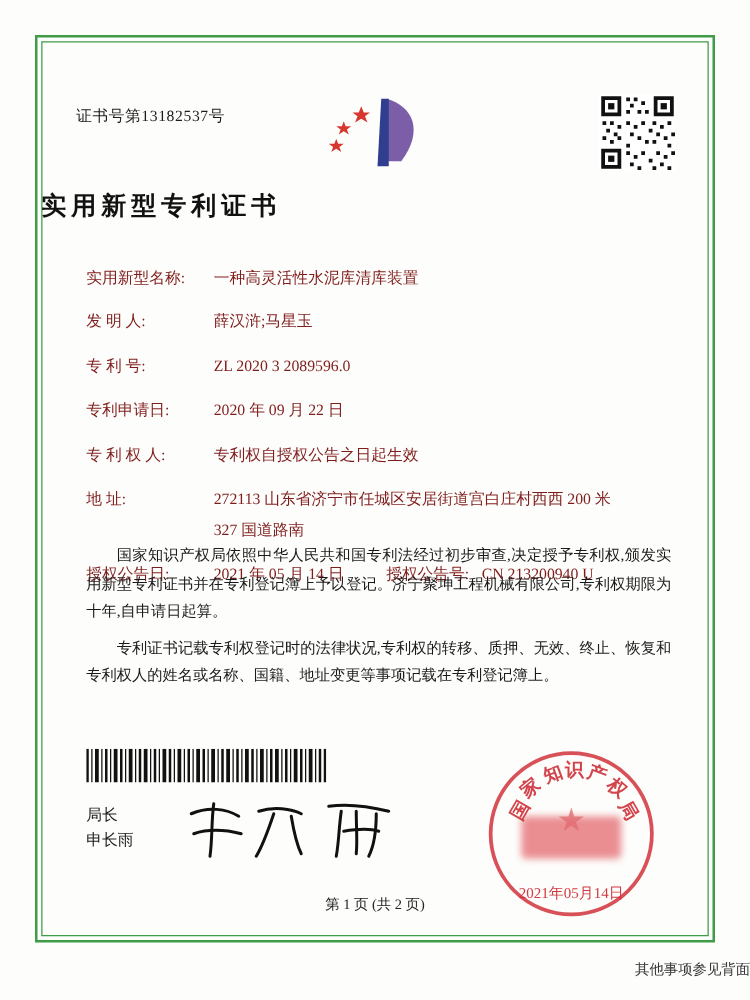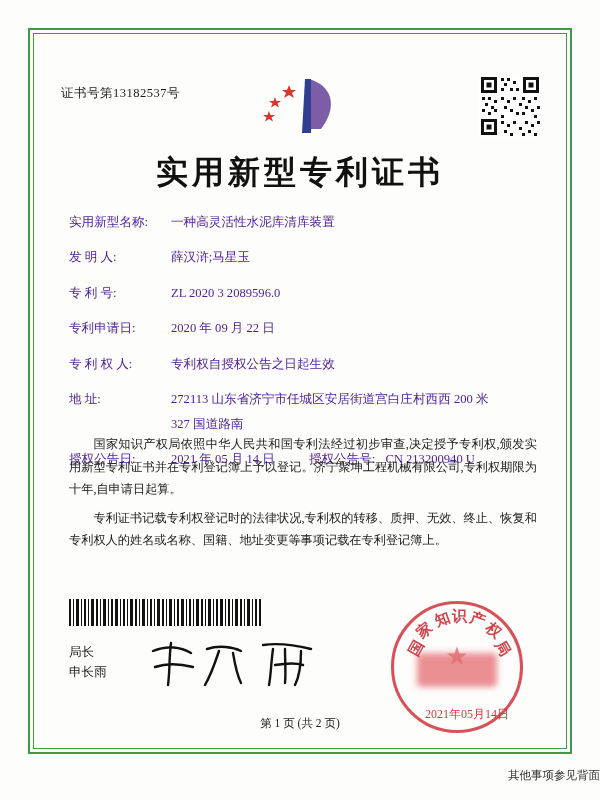--- a/index.html
+++ b/index.html
@@ -77,36 +77,35 @@
     top: 42px;
     width: 62px;
     height: 62px;
   }
 
   .title {
     position: absolute;
     left: 0;
     top: 118px;
     width: 534px;
-    text-align: center;
-    font-size: 32px;
+    font-size: 20px;
     font-weight: bold;
     letter-spacing: 4px;
     color: #111;
     font-family: "Liberation Serif", "DejaVu Serif", serif;
   }
 
   .fields {
     position: absolute;
     left: 36px;
     top: 180px;
     width: 470px;
     font-size: 12.6px;
     line-height: 1.5;
-    color: #4c1d95;
+    color: #7f1d1d;
   }
   .field-row {
     position: relative;
     margin-bottom: 16.5px;
     white-space: nowrap;
   }
   .flabel {
     display: inline-block;
     letter-spacing: 0px;
   }
@@ -218,21 +217,20 @@
   }
   .seal-date {
     position: absolute;
     left: 50%;
     bottom: 10px;
     transform: translateX(-50%);
     color: #cf2f38;
     font-size: 12px;
     white-space: nowrap;
     opacity: 0.95;
-    margin-left: 10px;
   }
 
   .page-num {
     position: absolute;
     left: 0;
     bottom: 18px;
     width: 534px;
     text-align: center;
     font-size: 11.5px;
     color: #222;

